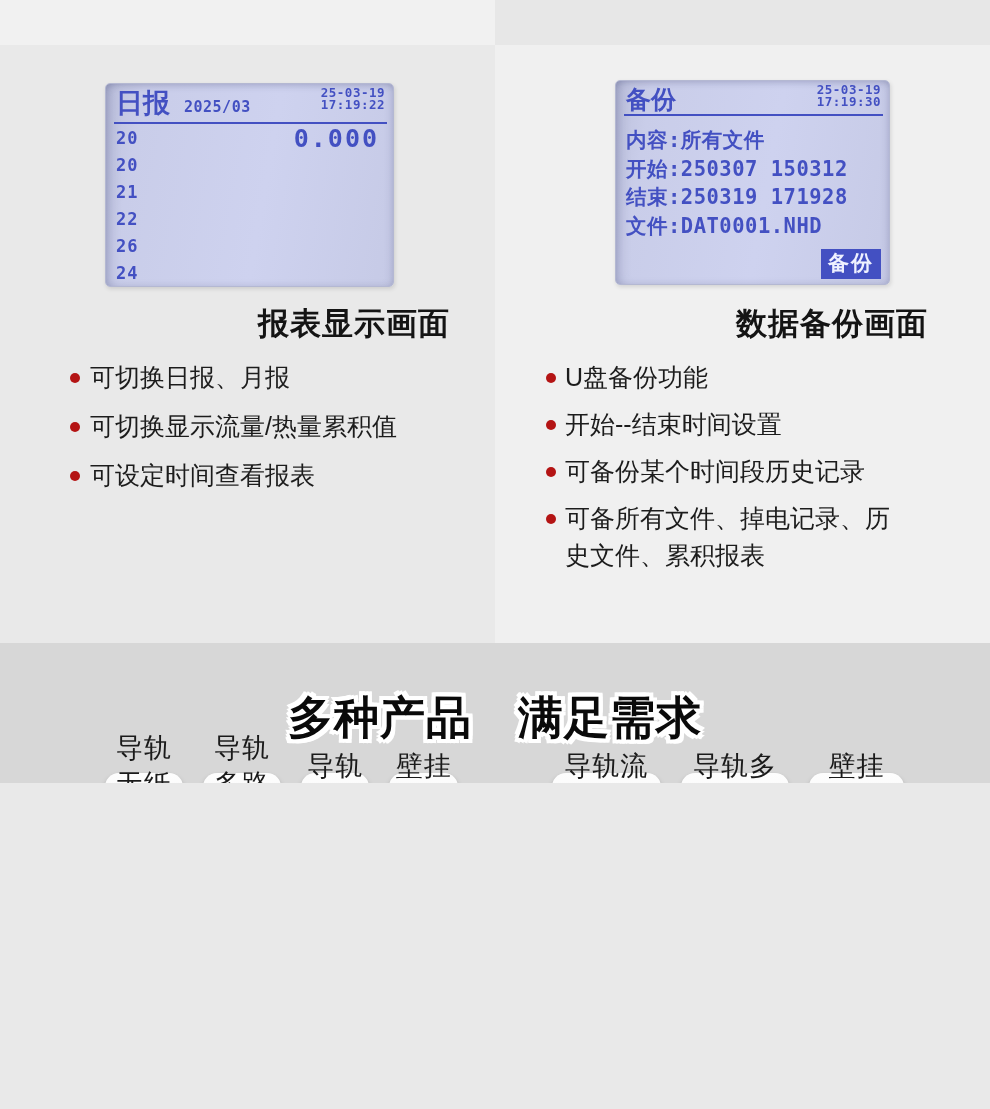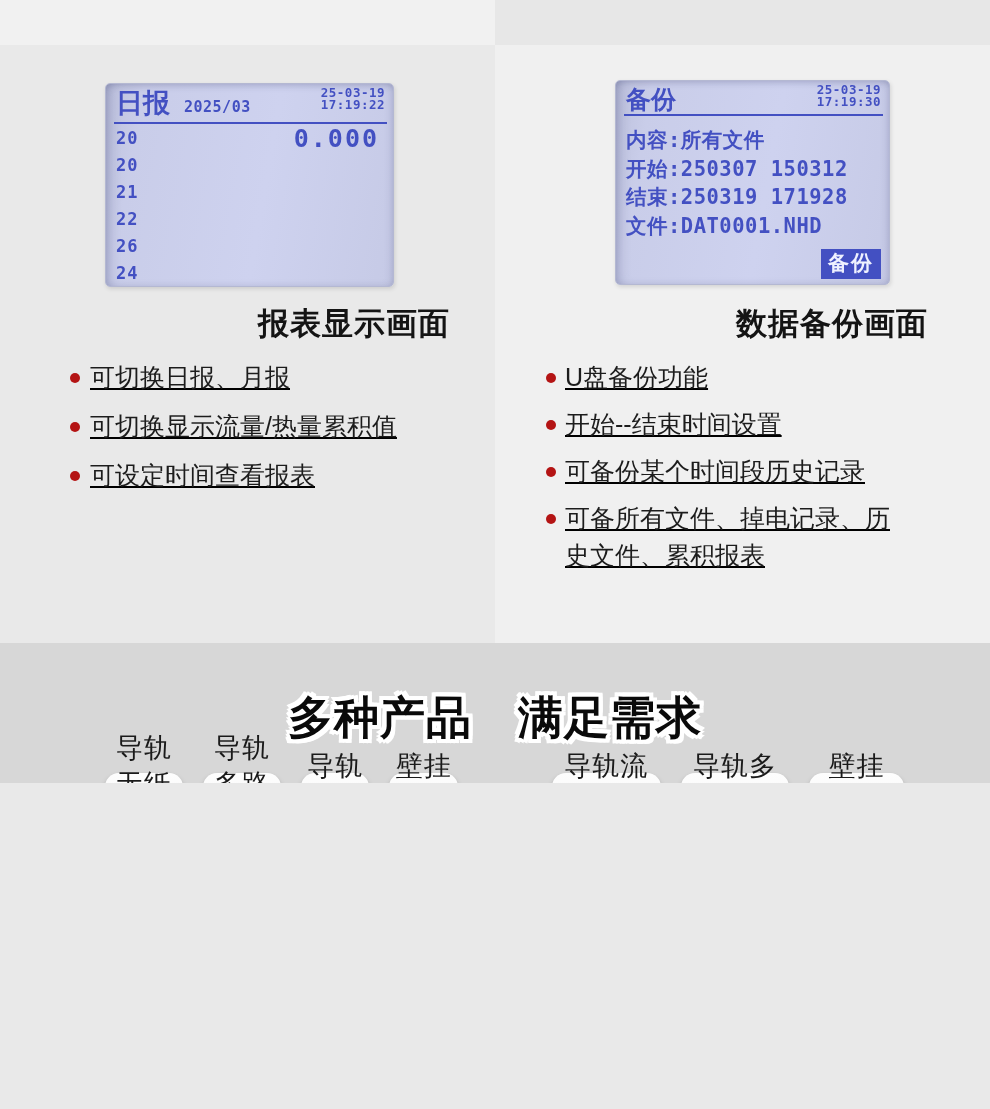--- a/index.html
+++ b/index.html
@@ -43,21 +43,21 @@
   .lcd-line{height:28.5px;font-size:20.5px;font-weight:700;letter-spacing:.5px;white-space:nowrap;}
   .lcd-badge{
     position:absolute;right:8px;bottom:5px;background:#4350c2;color:#eef1ff;
     font-size:21px;font-weight:700;padding:2px 7px 4px;letter-spacing:2px;line-height:24px;
   }
 
   
   .caption{position:absolute;width:390px;text-align:right;font-size:31px;font-weight:700;color:#141414;letter-spacing:1px;}
   .caption-a{left:60px;top:303px;}
   .caption-b{left:538px;top:303px;}
-  .bullets{position:absolute;text-decoration:underline;}
+  .bullets{position:absolute;}
   .bullets-a{left:64px;top:359px;width:430px;}
   .bullets-b{left:541px;top:359px;width:362px;}
   .bullet{position:relative;padding-left:26px;margin-bottom:12px;font-size:25px;line-height:37px;color:#1c1c1c;}
   .bullets-b .bullet{padding-left:24px;margin-bottom:10px;}
   .dot{position:absolute;left:6px;top:14px;width:10px;height:10px;border-radius:50%;background:#b41414;}
   .bullets-b .dot{left:5px;}
 
   
   .products-heading{
     position:absolute;left:0;top:688px;width:990px;text-align:center;

